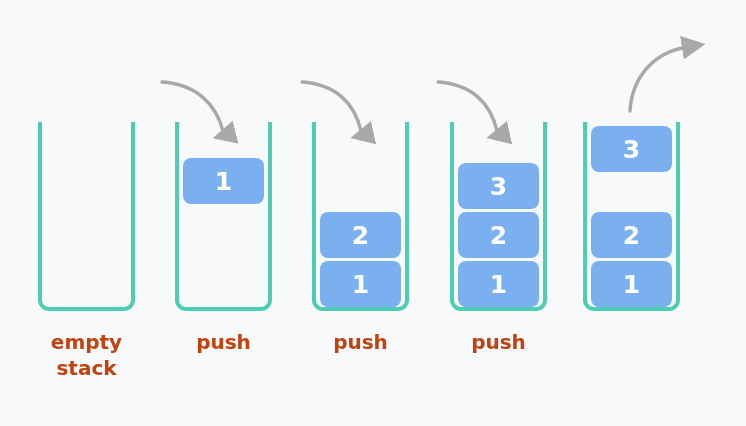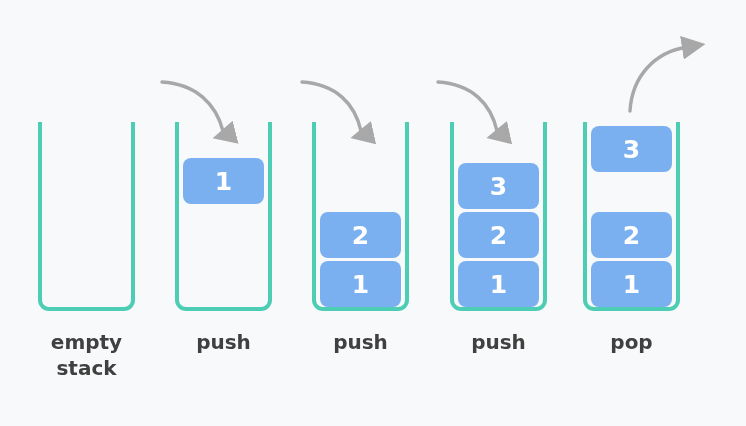--- a/index.html
+++ b/index.html
@@ -57,21 +57,21 @@
     justify-content: center;
     font-family: "DejaVu Sans", sans-serif;
   }
 
   
   .caption {
     position: absolute;
     text-align: center;
     font-weight: bold;
     font-size: 20px;
-    color: #404040;
+    color: #c2410c;
     line-height: 1.28;
     white-space: pre-line;
     font-family: "DejaVu Sans", sans-serif;
   }
 
   .arrow-layer {
     position: absolute;
     left: 0;
     top: 0;
     width: 746px;
@@ -136,16 +136,15 @@
     <div class="block" style="--block:#7ab0f0; left:8px; top:212px; width:81px; height:46px;">2</div>
     <div class="block" style="--block:#7ab0f0; left:8px; top:261px; width:81px; height:46px;">1</div>
     <div class="caption" style="top:330px; left:-10px; width:117px;">push</div>
   </div>
 
   <div class="stack-col" style="left:583px; width:97px;">
     <div class="container-u" style="--wall:#4ecdb5; width:97px; top:122px; height:189px;"></div>
     <div class="block" style="--block:#7ab0f0; left:8px; top:126px; width:81px; height:46px;">3</div>
     <div class="block" style="--block:#7ab0f0; left:8px; top:212px; width:81px; height:46px;">2</div>
     <div class="block" style="--block:#7ab0f0; left:8px; top:261px; width:81px; height:46px;">1</div>
-    <div class="caption" style="top:330px; left:-10px; width:117px;">pop</div>
   </div>
 
 </div>
 
 </body></html>

